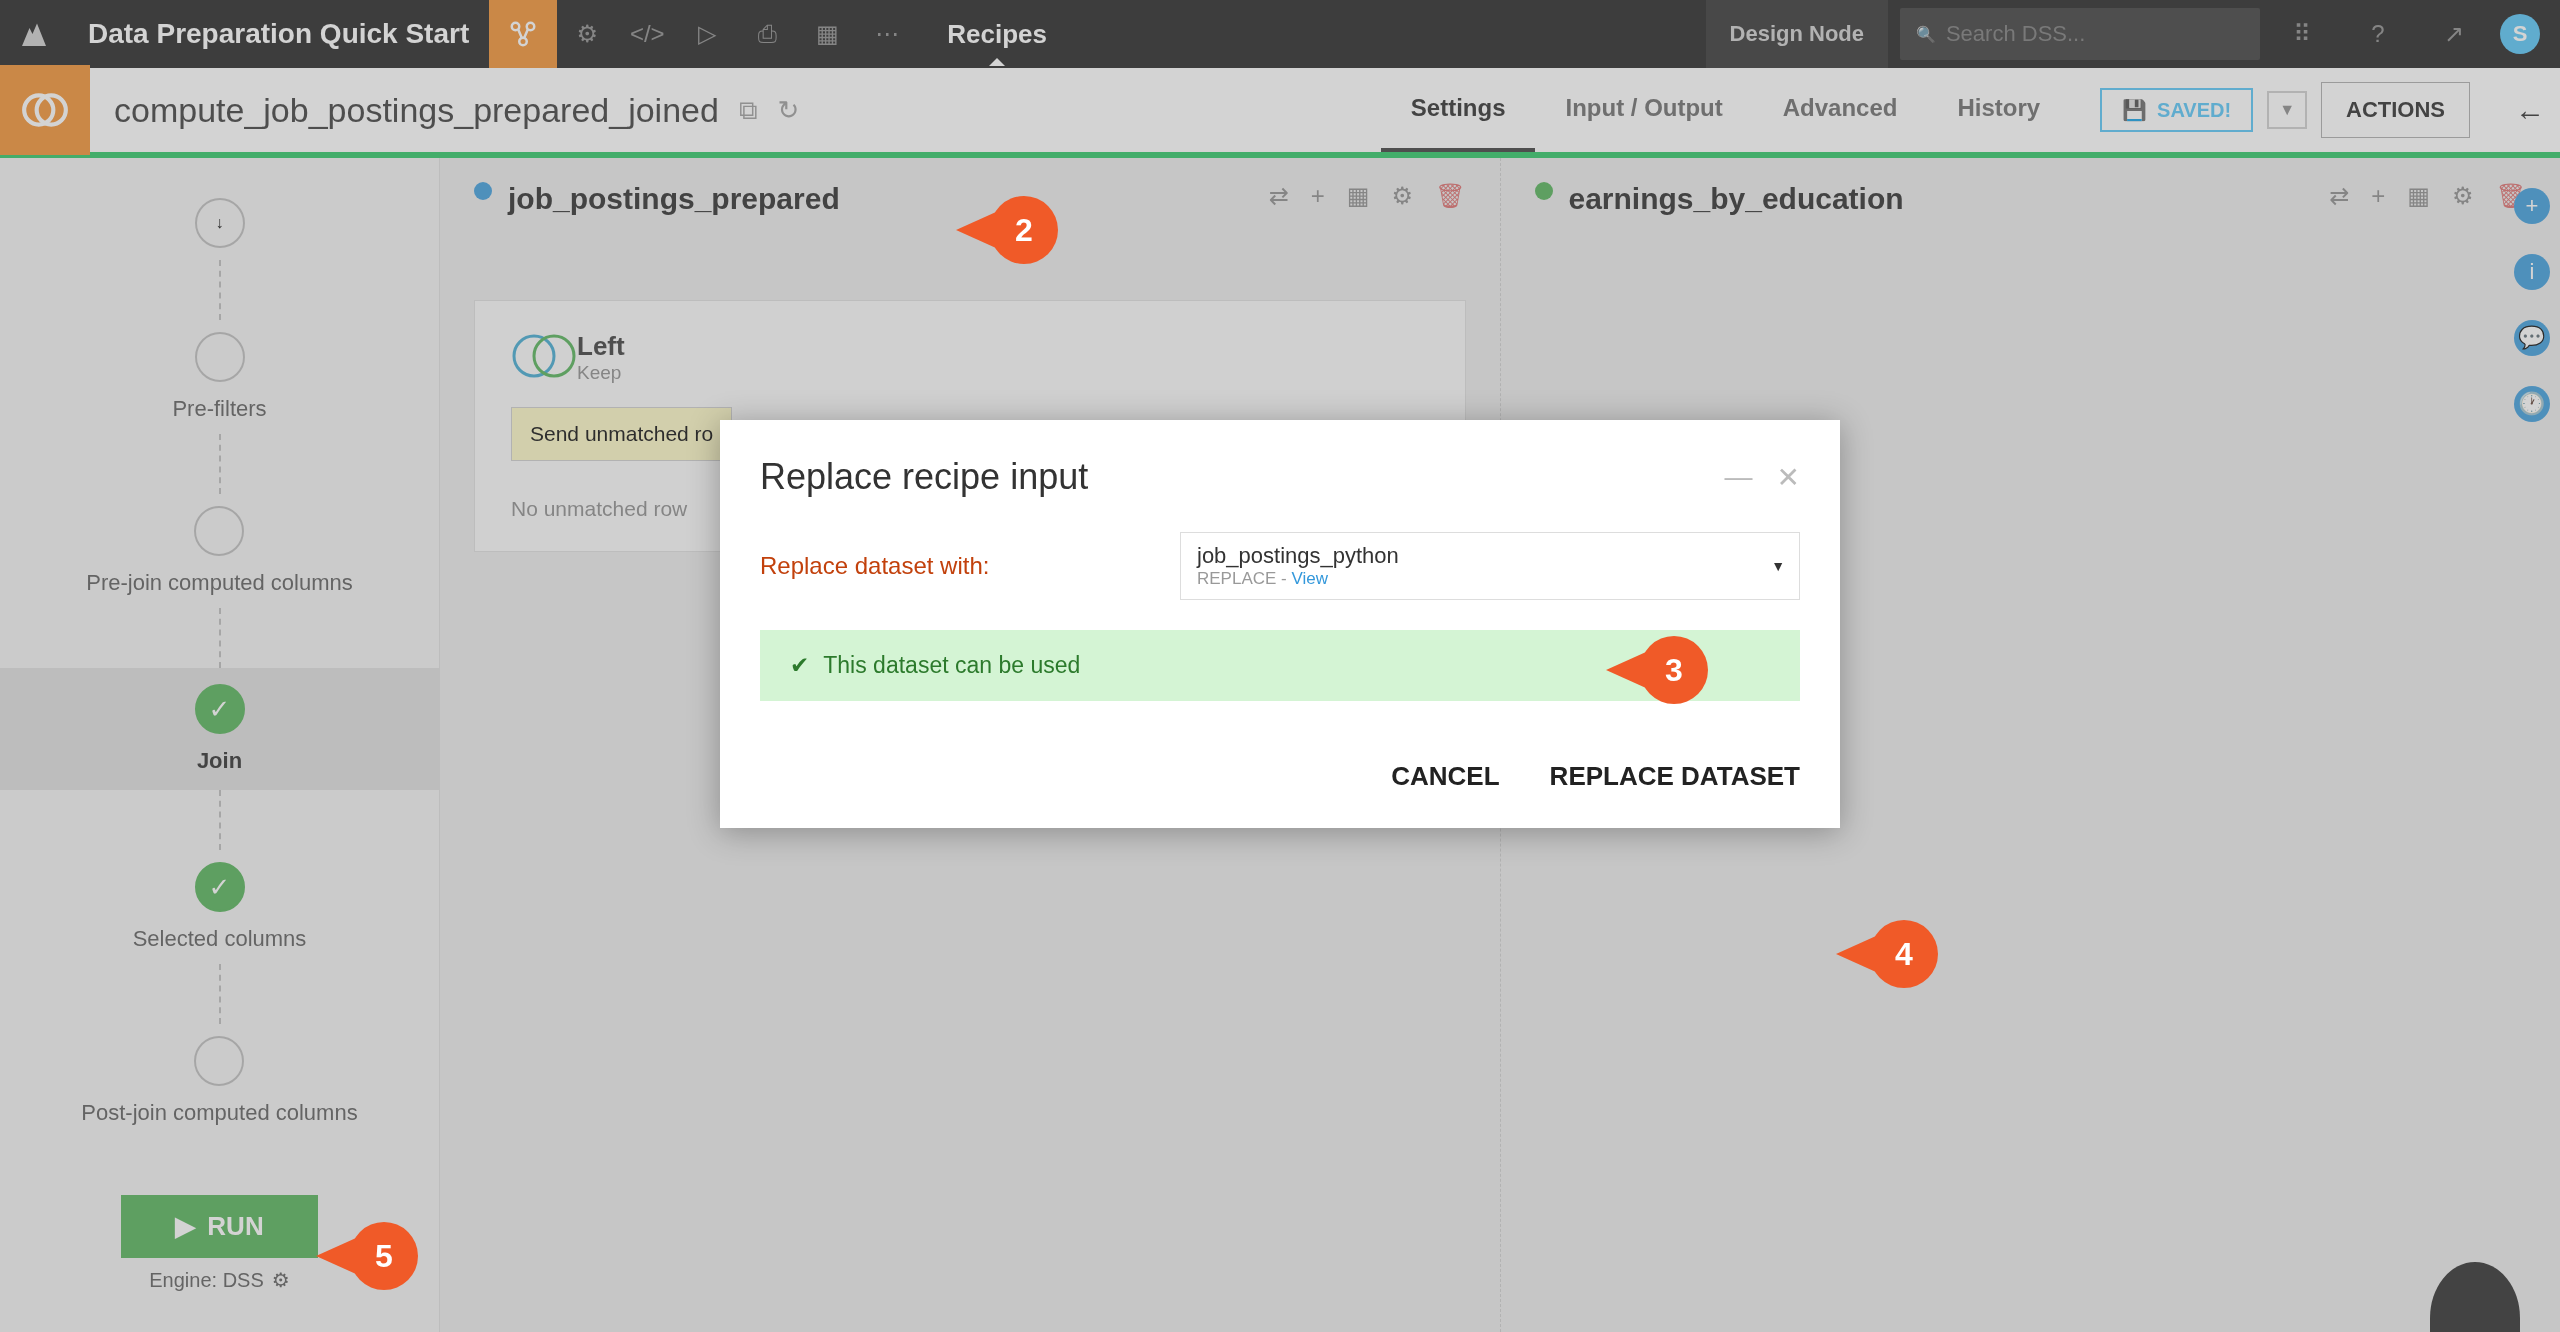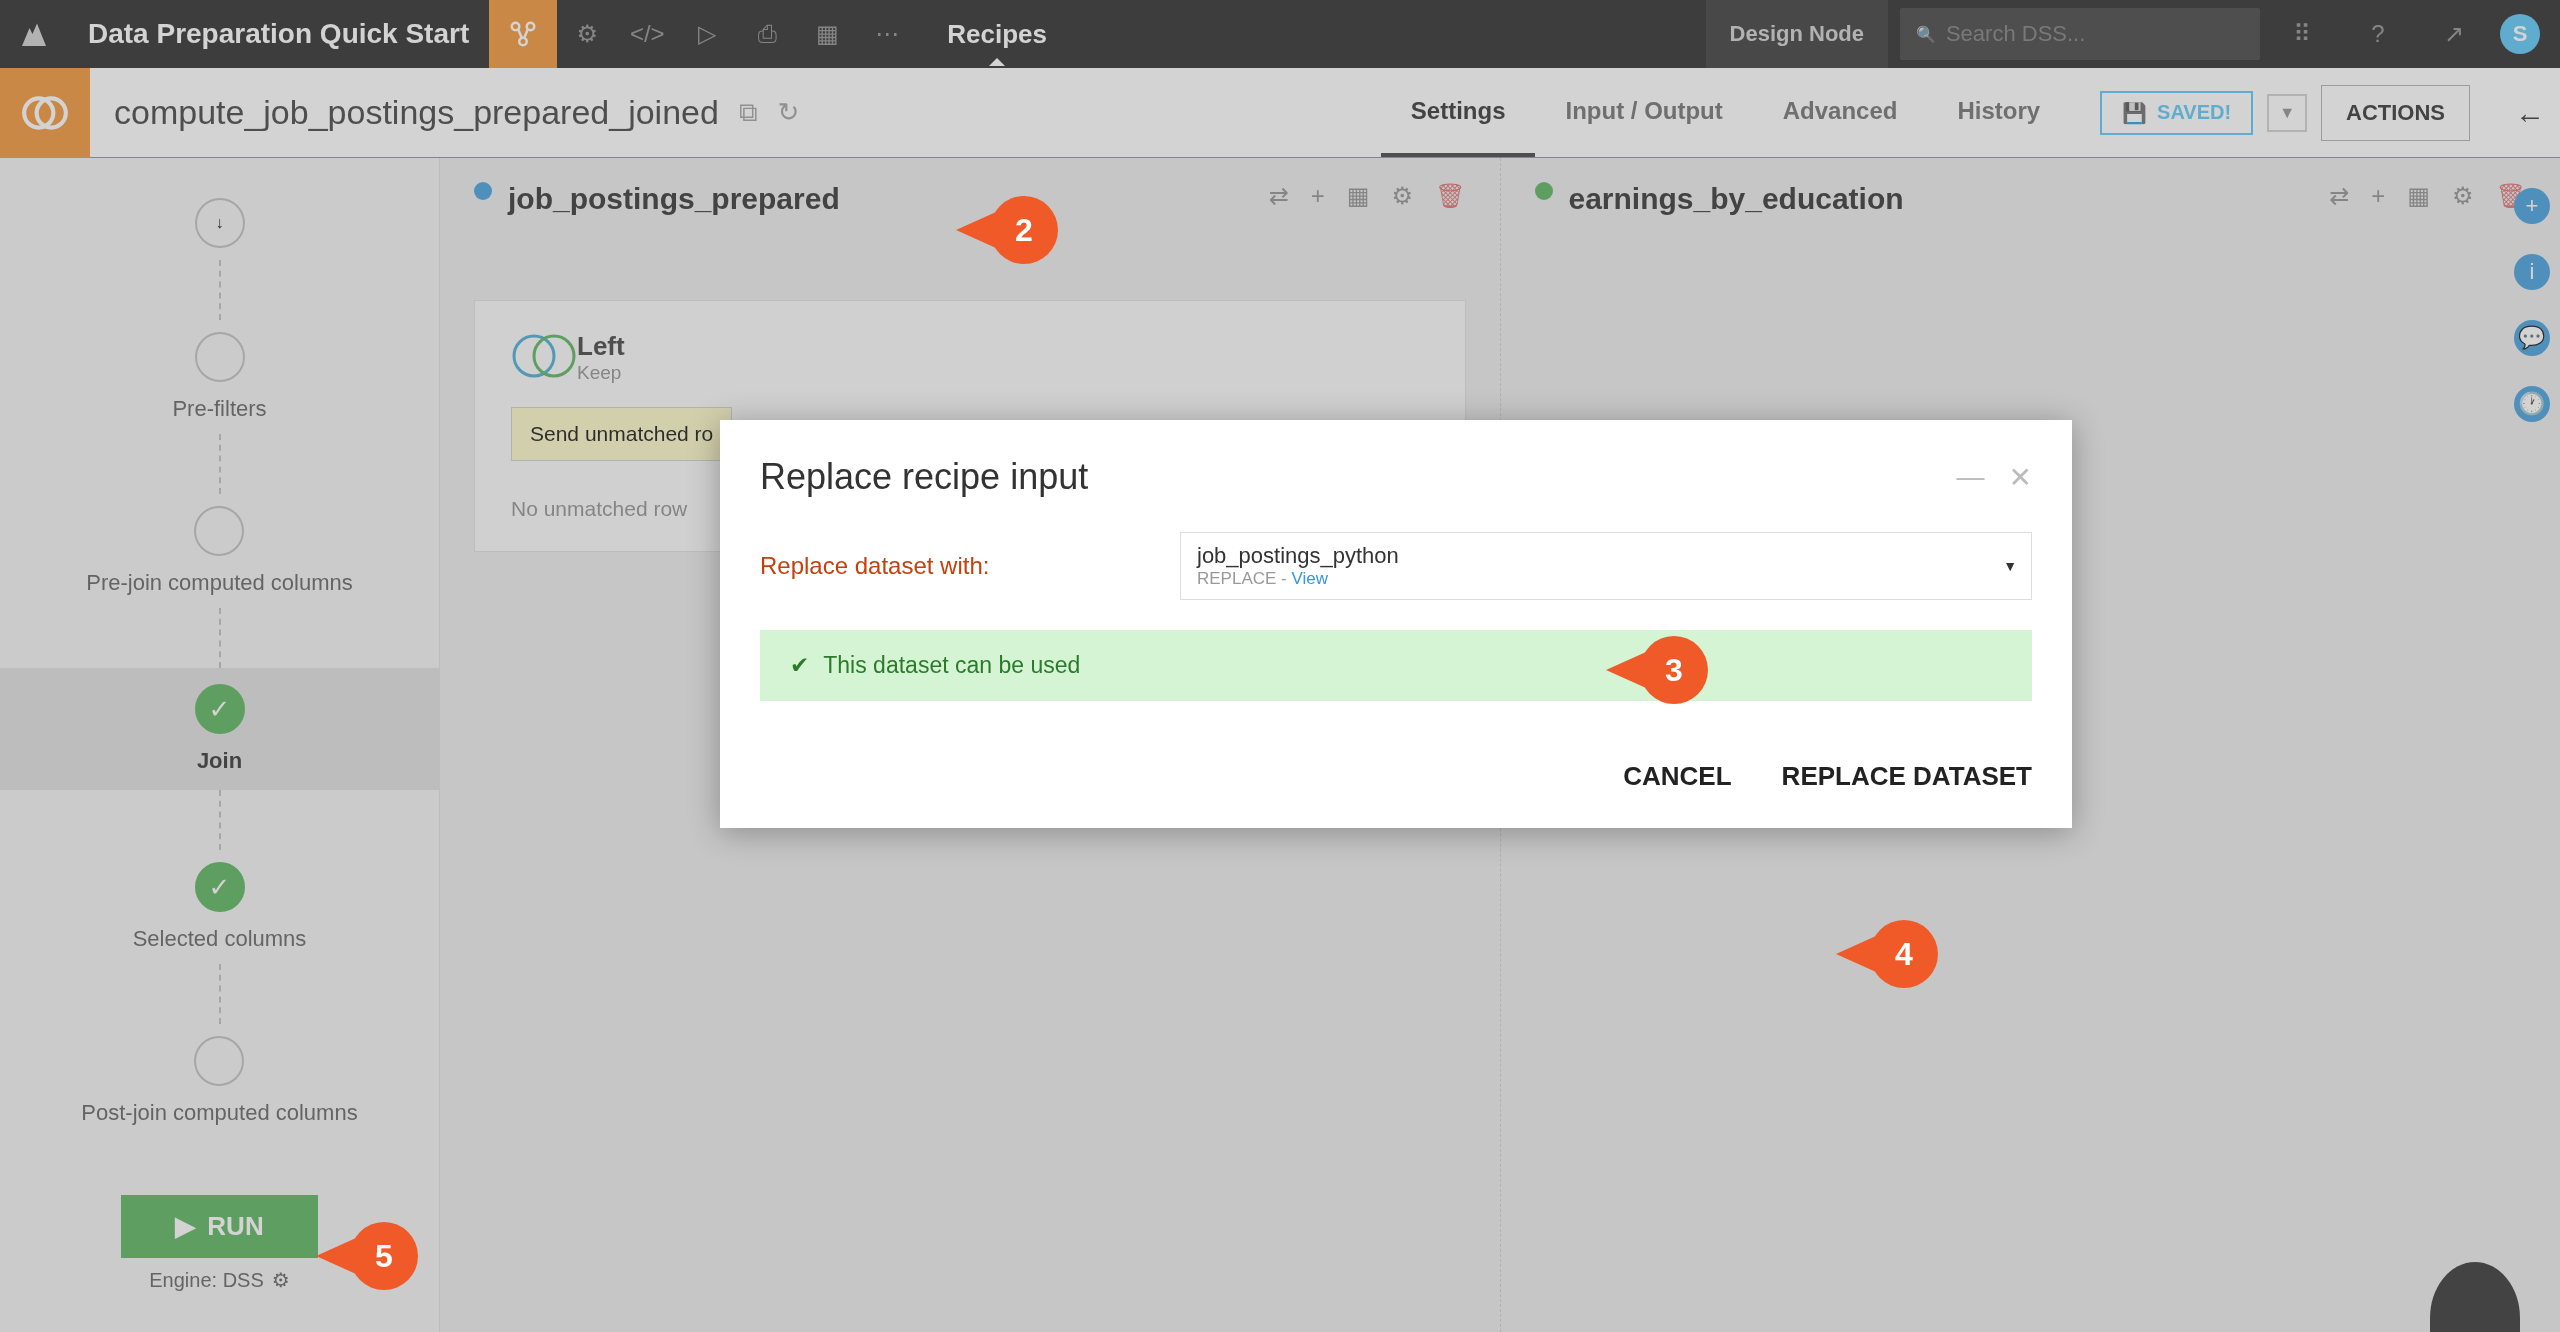--- a/index.html
+++ b/index.html
@@ -15,21 +15,21 @@
 .topbar-tab { padding: 0 30px; font-size: 26px; font-weight: 600; color: #fff; height: 61px; display: flex; align-items: center; position: relative; }
 .topbar-tab::after { content: ''; position: absolute; bottom: -1px; left: 50%; transform: translateX(-50%); border-left: 8px solid transparent; border-right: 8px solid transparent; border-bottom: 8px solid #fff; }
 .topbar-spacer { flex: 1; }
 .design-node { padding: 0 24px; font-size: 22px; font-weight: 600; color: #ccc; background: #2a2a2a; height: 68px; display: flex; align-items: center; }
 .search-box { height: 52px; background: #333; display: flex; align-items: center; padding: 0 16px; margin: 0 12px; width: 360px; border-radius: 2px; }
 .search-box input { background: transparent; border: none; color: #ccc; font-size: 22px; flex: 1; outline: none; }
 .topbar-right { display: flex; align-items: center; gap: 16px; padding-right: 20px; }
 .avatar { width: 40px; height: 40px; border-radius: 50%; background: #4FC3F7; color: #fff; display: flex; align-items: center; justify-content: center; font-size: 22px; font-weight: 600; }
 
 
-.subheader { height: 90px; background: #fff; border-bottom: 1px solid #22c55e; display: flex; align-items: center; }
+.subheader { height: 90px; background: #fff; border-bottom: 6px solid #22c55e; display: flex; align-items: center; }
 .subheader-icon { width: 90px; height: 90px; background: #f28c28; display: flex; align-items: center; justify-content: center; }
 .subheader-title { font-size: 34px; font-weight: 400; color: #333; padding: 0 24px; flex: 1; display: flex; align-items: center; gap: 20px; }
 .subheader-title .iconbtn { color: #999; font-size: 26px; }
 .subheader-tabs { display: flex; align-items: flex-end; height: 100%; }
 .subheader-tab { padding: 0 30px; font-size: 24px; font-weight: 600; color: #666; height: 100%; display: flex; align-items: center; border-bottom: 4px solid transparent; }
 .subheader-tab.active { color: #222; border-bottom-color: #333; }
 .subheader-actions { display: flex; align-items: center; gap: 14px; padding: 0 30px; }
 .saved-btn { border: 2px solid #4FC3F7; color: #4FC3F7; padding: 8px 20px; font-size: 20px; font-weight: 600; display: flex; align-items: center; gap: 10px; }
 .saved-caret { border: 2px solid #ccc; color: #888; padding: 8px 10px; }
 .actions-btn { border: 1px solid #aaa; color: #222; padding: 14px 24px; font-size: 22px; font-weight: 700; }
@@ -65,21 +65,21 @@
 .join-box { margin: 60px 34px; border: 1px solid #ddd; background: #fbfbfb; padding: 30px 36px; }
 .join-type { display: flex; align-items: center; margin-bottom: 7px; }
 .join-type-label { font-size: 26px; font-weight: 600; color: #333; }
 .join-subtitle { font-size: 19px; color: #888; }
 .join-row { display: flex; align-items: center; gap: 14px; margin: 20px 0; font-size: 22px; color: #333; }
 .join-dot { width: 16px; height: 16px; border-radius: 50%; background: #3498db; }
 .send-unmatched { border: 1px solid #ccc; padding: 14px 18px; font-size: 21px; background: #fef9c3; margin: 16px 0; display: inline-block; }
 .no-unmatched { font-size: 21px; color: #888; margin-top: 20px; }
 
 
-.modal { position: absolute; left: 720px; top: 420px; width: 1352px; background: #fff; box-shadow: 0 4px 30px rgba(0,0,0,0.3); z-index: 100; }
+.modal { position: absolute; left: 720px; top: 420px; width: 1120px; background: #fff; box-shadow: 0 4px 30px rgba(0,0,0,0.3); z-index: 100; }
 .modal-header { display: flex; align-items: center; padding: 36px 40px 24px; }
 .modal-title { font-size: 36px; font-weight: 400; color: #333; flex: 1; }
 .modal-controls { display: flex; gap: 24px; color: #bbb; font-size: 28px; }
 .modal-body { padding: 10px 40px 30px; }
 .modal-row { display: flex; align-items: center; gap: 40px; margin-bottom: 30px; }
 .modal-label { font-size: 24px; color: #c2410c; width: 380px; }
 .modal-select { flex: 1; border: 1px solid #ddd; padding: 10px 16px; display: flex; flex-direction: column; position: relative; }
 .modal-select-value { font-size: 22px; color: #333; }
 .modal-select-sub { font-size: 17px; color: #999; }
 .modal-select-sub a { color: #3498db; text-decoration: none; }

